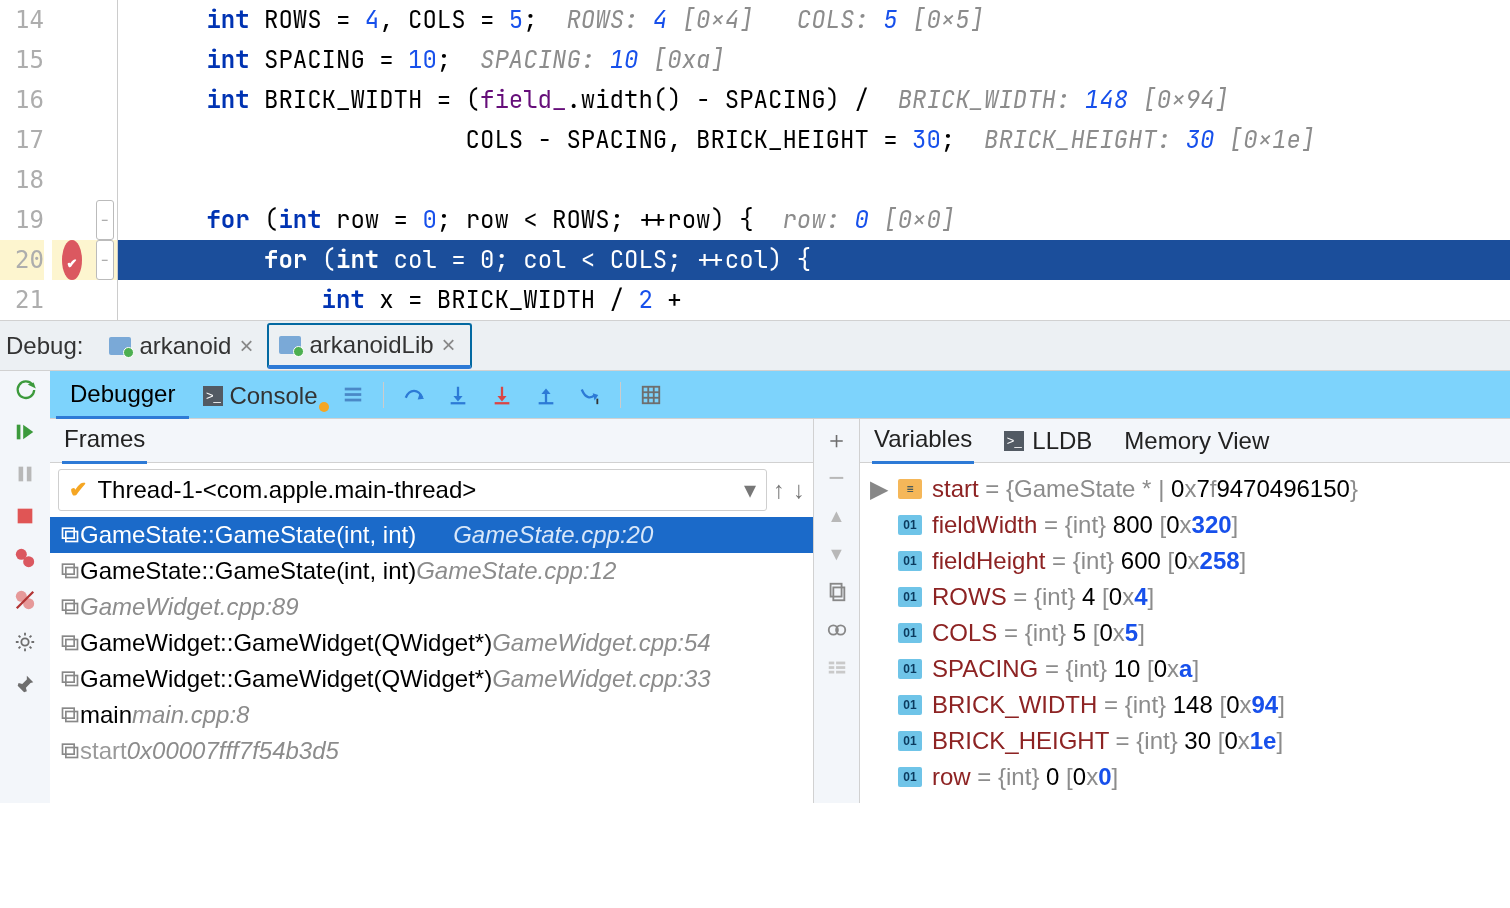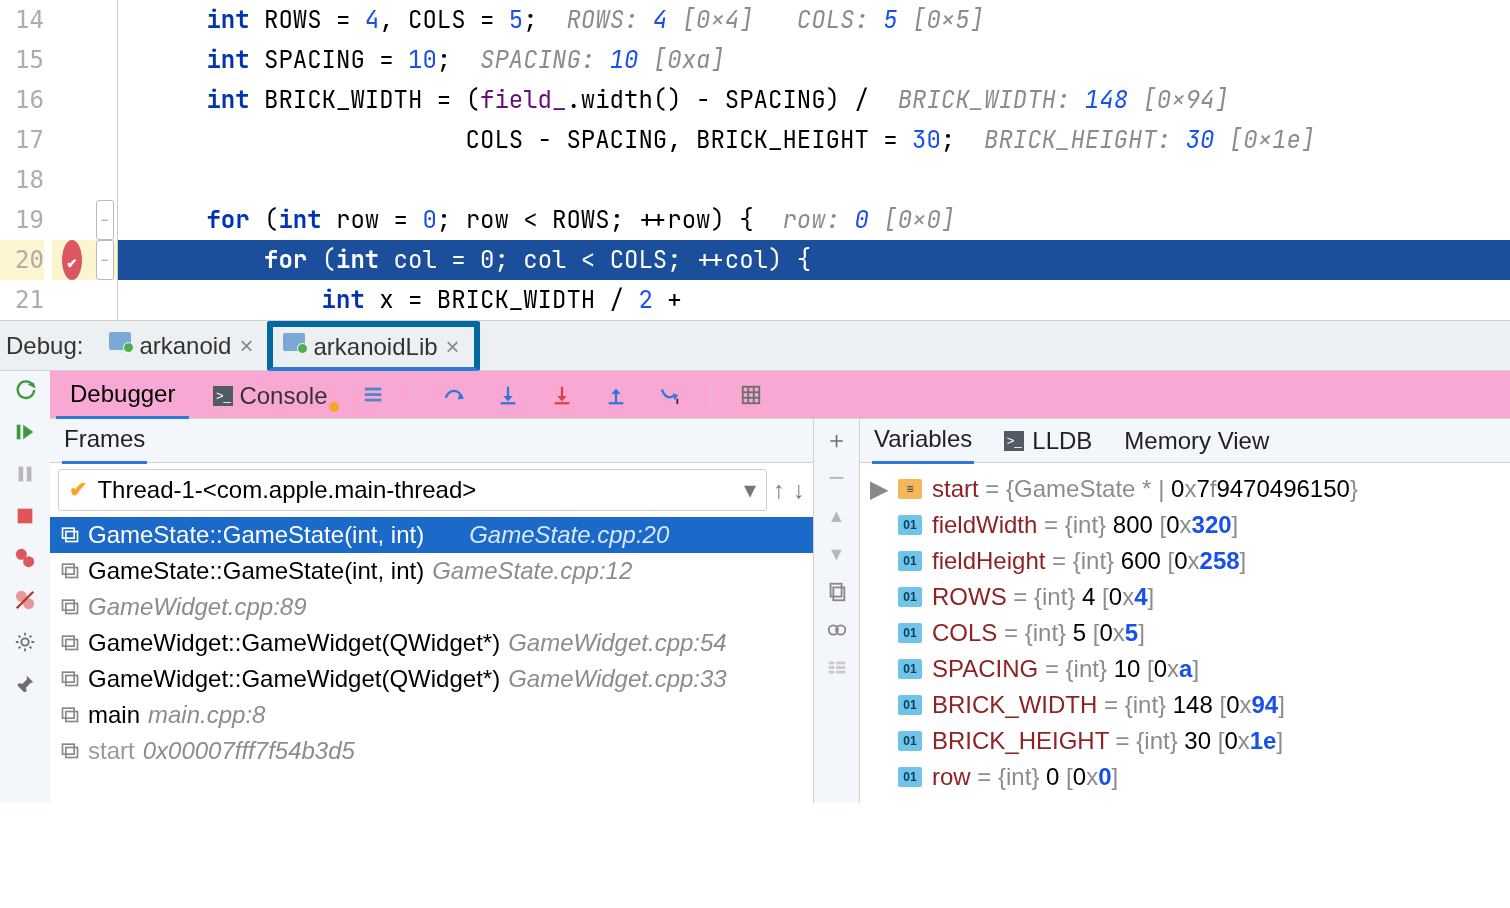--- a/index.html
+++ b/index.html
@@ -52,42 +52,42 @@
   }
   .editor-border{border-bottom:1px solid #d1d1d1;}
 
   
   .debug-tabs {
     height: 50px; background:#ecf0f3; display:flex; align-items:center;
     border-bottom:1px solid #d1d1d1; gap:4px;
   }
   .debug-label { padding:0 12px 0 6px; color:#333;}
   .cfg-tab {
-    display:flex; align-items:flex-start; gap:8px; padding:6px 14px 6px 10px;
+    display:flex; align-items:center; gap:8px; padding:6px 14px 6px 10px;
     color:#333;
   }
   .cfg-tab .app-icon {
     width:22px;height:18px;position:relative;background:#7aa9d7;border-radius:2px;
   }
   .cfg-tab .app-icon::before{
     content:"";position:absolute;left:-5px;top:-5px;width:22px;height:18px;background:#c2d8ee;border-radius:2px;z-index:-1;
   }
   .cfg-tab .app-icon::after{
     content:"";position:absolute;right:-3px;bottom:-3px;width:9px;height:9px;border-radius:50%;background:#4caf50;border:1px solid #fff;
   }
   .cfg-tab .close-x{color:#888;}
   .cfg-tab.active-highlight{
-    border:6px solid #0369a1; border-radius:3px;
+    border:2px solid #0369a1; border-radius:3px;
   }
   .cfg-tab.selected{border-bottom:4px solid #2d7ad6;}
 
   
   .debug-toolbar {
-    height:48px; background:#f9a8d4; display:flex; align-items:center;
-    border-bottom:1px solid #d1d1d1; padding-left:6px;gap:10px;
+    height:48px; background:#7dd3fc; display:flex; align-items:center;
+    border-bottom:1px solid #d1d1d1; padding-left:6px;
   }
   .left-rail {
     width:50px; background:#f3f6fa; display:flex; flex-direction:column; align-items:center;
     padding-top:2px; gap:8px;
   }
   .rail-btn{width:34px;height:34px;display:flex;align-items:center;justify-content:center;border-radius:3px;}
   svg.ico{width:22px;height:22px;}
 
   .dbg-tab{padding:10px 14px 8px;color:#333;}
   .dbg-tab.active{border-bottom:3px solid #2d7ad6;color:#000;font-weight:500;}
@@ -104,21 +104,21 @@
   .pane-tab{padding:8px 2px;color:#222;}
   .pane-tab.active{border-bottom:3px solid #2d7ad6;font-weight:500;}
 
   .thread-row{display:flex;align-items:center;height:54px;padding:6px 8px;gap:6px;}
   .thread-select{flex:1;border:1px solid #cfcfcf;border-radius:3px;height:42px;display:flex;align-items:center;padding:0 10px;gap:10px;}
   .orange-check{color:#f5a623;font-size:22px;font-weight:bold;}
   .thread-arrow{color:#777;}
   .nav-updown{display:flex;gap:8px;color:#777;}
 
   .stack{flex:1;overflow:hidden;}
-  .frame{height:36px;line-height:36px;padding-left:10px;display:flex;gap:8px;white-space:nowrap;overflow:hidden;}
+  .frame{height:36px;line-height:36px;padding-left:10px;display:flex;white-space:nowrap;overflow:hidden;}
   .frame .stack-ico{width:20px;height:20px;margin-top:7px;}
   .frame-loc{color:#8c8c8c;font-style:italic;}
   .frame.sel{background:#1b6ac9;color:#fff;}
   .frame.sel .frame-loc{color:#d8e7f9;margin-left:37px;}
   .frame.hl{background:#fdf8dc;}
 
   .vars-list{padding:8px 4px 8px 10px;}
   .var-row{height:36px;display:flex;align-items:center;gap:10px;white-space:nowrap;}
   .expander{width:18px;color:#888;}
   .type-badge{

